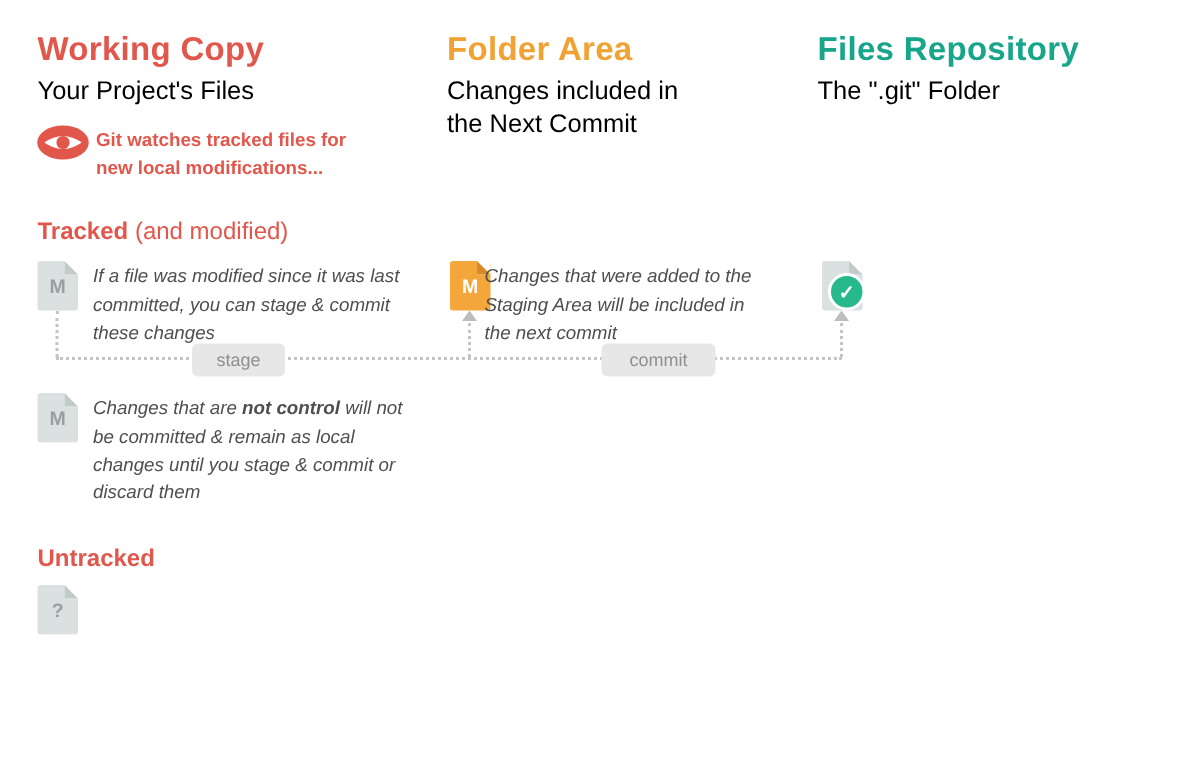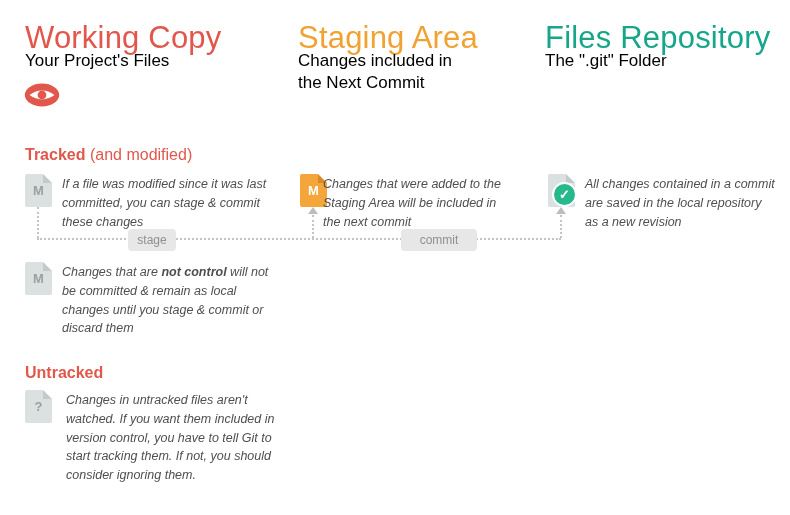--- a/index.html
+++ b/index.html
@@ -1,21 +1,21 @@
 <!DOCTYPE html>
 <html><head>
 <meta charset="utf-8">
 <style>
   * { margin:0; padding:0; box-sizing:border-box; }
   html,body { background:#ffffff; }
   body { font-family:"Liberation Sans", sans-serif; }
   .canvas { position:relative; width:790px; height:515px; background:#ffffff; overflow:hidden; }
   .abs { position:absolute; }
 
-  .col-title { font-size:31px; font-weight:400; letter-spacing:.2px; }
+  .col-title { font-size:22px; font-weight:700; letter-spacing:.2px; }
   .red    { color:#e2574c; }
   .orange { color:#f0a232; }
   .teal   { color:#17a68a; }
   .subtitle { font-size:17px; color:#000000; line-height:1.32; }
 
   .section-title { font-size:16px; font-weight:700; color:#e2574c; }
   .section-suffix { font-weight:400; }
 
   .body-text { font-size:12.5px; color:#4f4f4f; line-height:1.5;font-style:italic; }
   .note-text { font-size:12.5px; color:#e2574c; font-weight:700; line-height:1.5; }
@@ -55,72 +55,71 @@
   }
 </style>
 </head>
 <body>
 
 <div class="canvas">
 
   <h1 class="abs col-title red" style="left:25px; top:20px;">Working Copy</h1>
   <div class="abs subtitle" style="left:25px; top:50px; width:200px;">Your Project's Files</div>
 
-  <h1 class="abs col-title orange" style="left:298px; top:20px;">Staging Area</h1>
+  <h1 class="abs col-title orange" style="left:298px; top:20px;">Folder Area</h1>
   <div class="abs subtitle" style="left:298px; top:50px; width:175px;">Changes included in the Next Commit</div>
 
   <h1 class="abs col-title teal" style="left:545px; top:20px;">Files Repository</h1>
   <div class="abs subtitle" style="left:545px; top:50px; width:220px;">The ".git" Folder</div>
 
   <span class="abs" style="left:24px; top:83px; width:36px; height:24px;">
     <svg width="36" height="24" viewBox="0 0 36 24" aria-hidden="true">
       <ellipse cx="18" cy="12" rx="17.2" ry="11.4" fill="#e2574c"></ellipse>
       <path d="M5.5 12 Q18 3.2 30.5 12 Q18 20.8 5.5 12 Z" fill="#ffffff"></path>
       <circle cx="18" cy="12" r="4.4" fill="#e2574c"></circle>
     </svg>
   </span>
+  <div class="abs note-text" style="left:64px; top:84px; width:178px;">Git watches tracked files for new local modifications...</div>
 
   <div class="abs section-title" style="left:25px; top:146px;">
     <span>Tracked</span>
     <span class="section-suffix">(and modified)</span>
   </div>
 
   <div class="file-icon" style="left:25px; top:174px;">
     <span class="badge">M</span>
   </div>
   <p class="abs body-text" style="left:62px; top:175px; width:208px;">If a file was modified since it was last committed, you can stage &amp; commit these changes</p>
 
   <div class="file-icon orange-doc" style="left:300px; top:174px;">
     <span class="badge">M</span>
   </div>
   <p class="abs body-text" style="left:323px; top:175px; width:190px;">Changes that were added to the Staging Area will be included in the next commit</p>
 
   <div class="file-icon" style="left:548px; top:174px;"></div>
   <div class="check-circle" style="left:552px; top:182px;">
     <span>✓</span>
   </div>
-  <p class="abs body-text" style="left:585px; top:175px; width:190px;">All changes contained in a commit are saved in the local repository as a new revision</p>
 
   <div class="vline" style="left:37px; top:207px; height:31px;"></div>
   <div class="hline" style="left:37px; top:238px; width:524px;"></div>
   <div class="vline" style="left:312px; top:215px; height:23px;"></div>
   <div class="arrow-up" style="left:308px; top:207px;"></div>
   <div class="vline" style="left:560px; top:215px; height:23px;"></div>
   <div class="arrow-up" style="left:556px; top:207px;"></div>
 
-  <button class="pill-btn" style="left:128px; top:229px; width:48px;">stage</button>
+  <button class="pill-btn" style="left:128px; top:229px; width:62px;">stage</button>
   <button class="pill-btn" style="left:401px; top:229px; width:76px;">commit</button>
 
   <div class="file-icon" style="left:25px; top:262px;">
     <span class="badge">M</span>
   </div>
   <p class="abs body-text" style="left:62px; top:263px; width:208px;"><span>Changes that are </span><strong>not control</strong><span> will not be committed &amp; remain as local changes until you stage &amp; commit or discard them</span></p>
 
   <div class="abs section-title" style="left:25px; top:364px;text-align:right;">
     <span>Untracked</span>
   </div>
 
   <div class="file-icon" style="left:25px; top:390px;">
     <span class="badge">?</span>
   </div>
-  <p class="abs body-text" style="left:66px; top:391px; width:228px;">Changes in untracked files aren't watched. If you want them included in version control, you have to tell Git to start tracking them. If not, you should consider ignoring them.</p>
 
 </div>
 
 </body></html>

